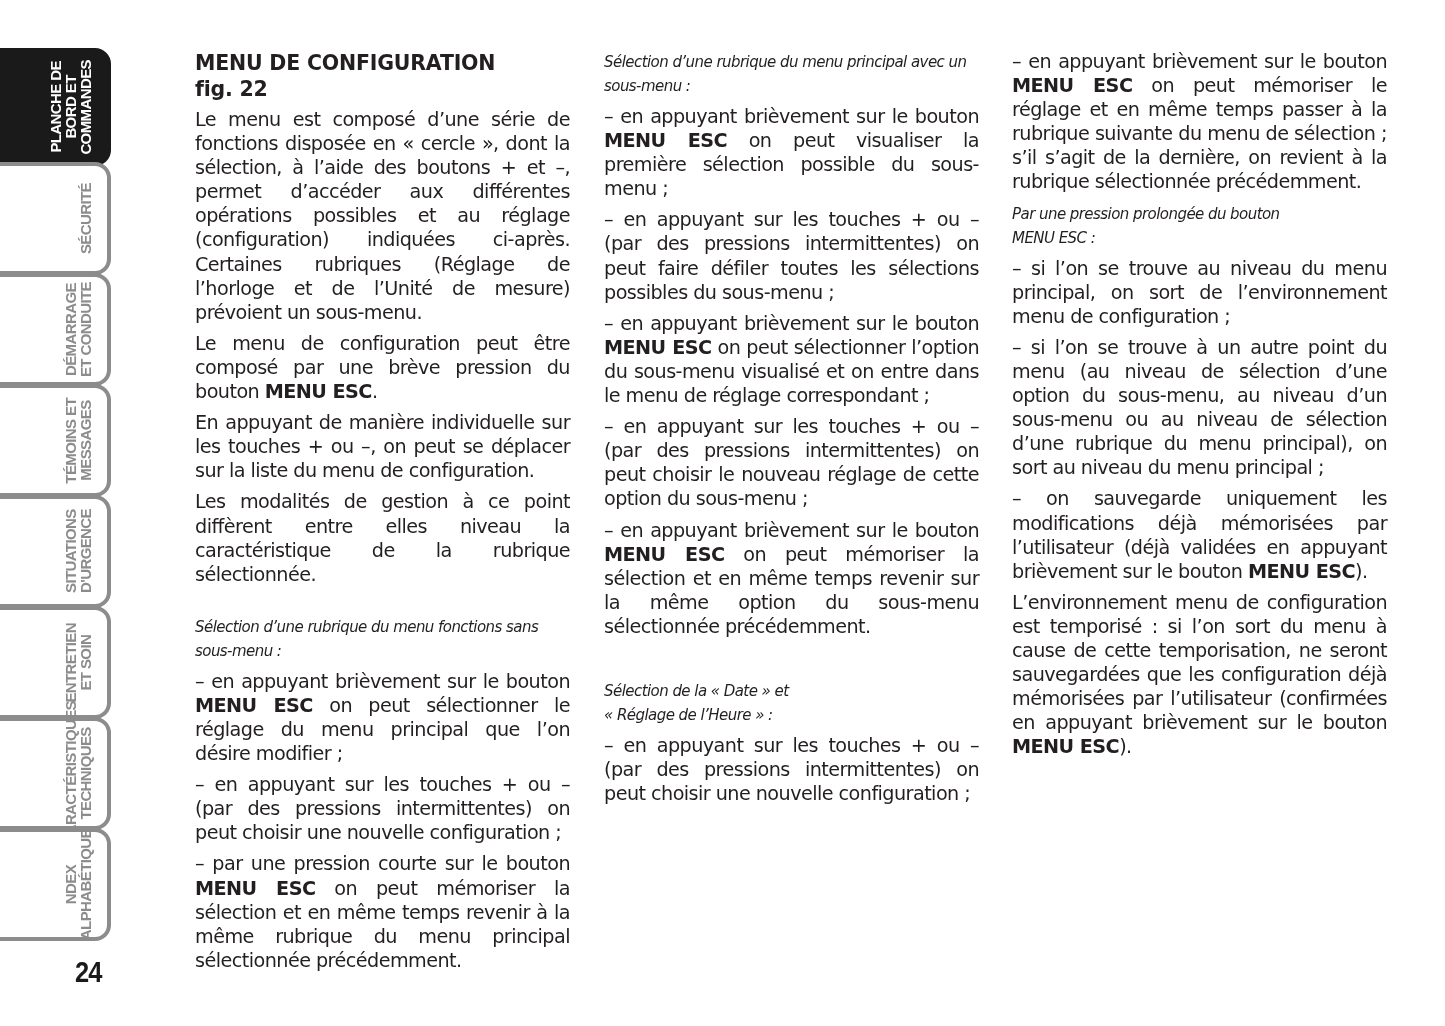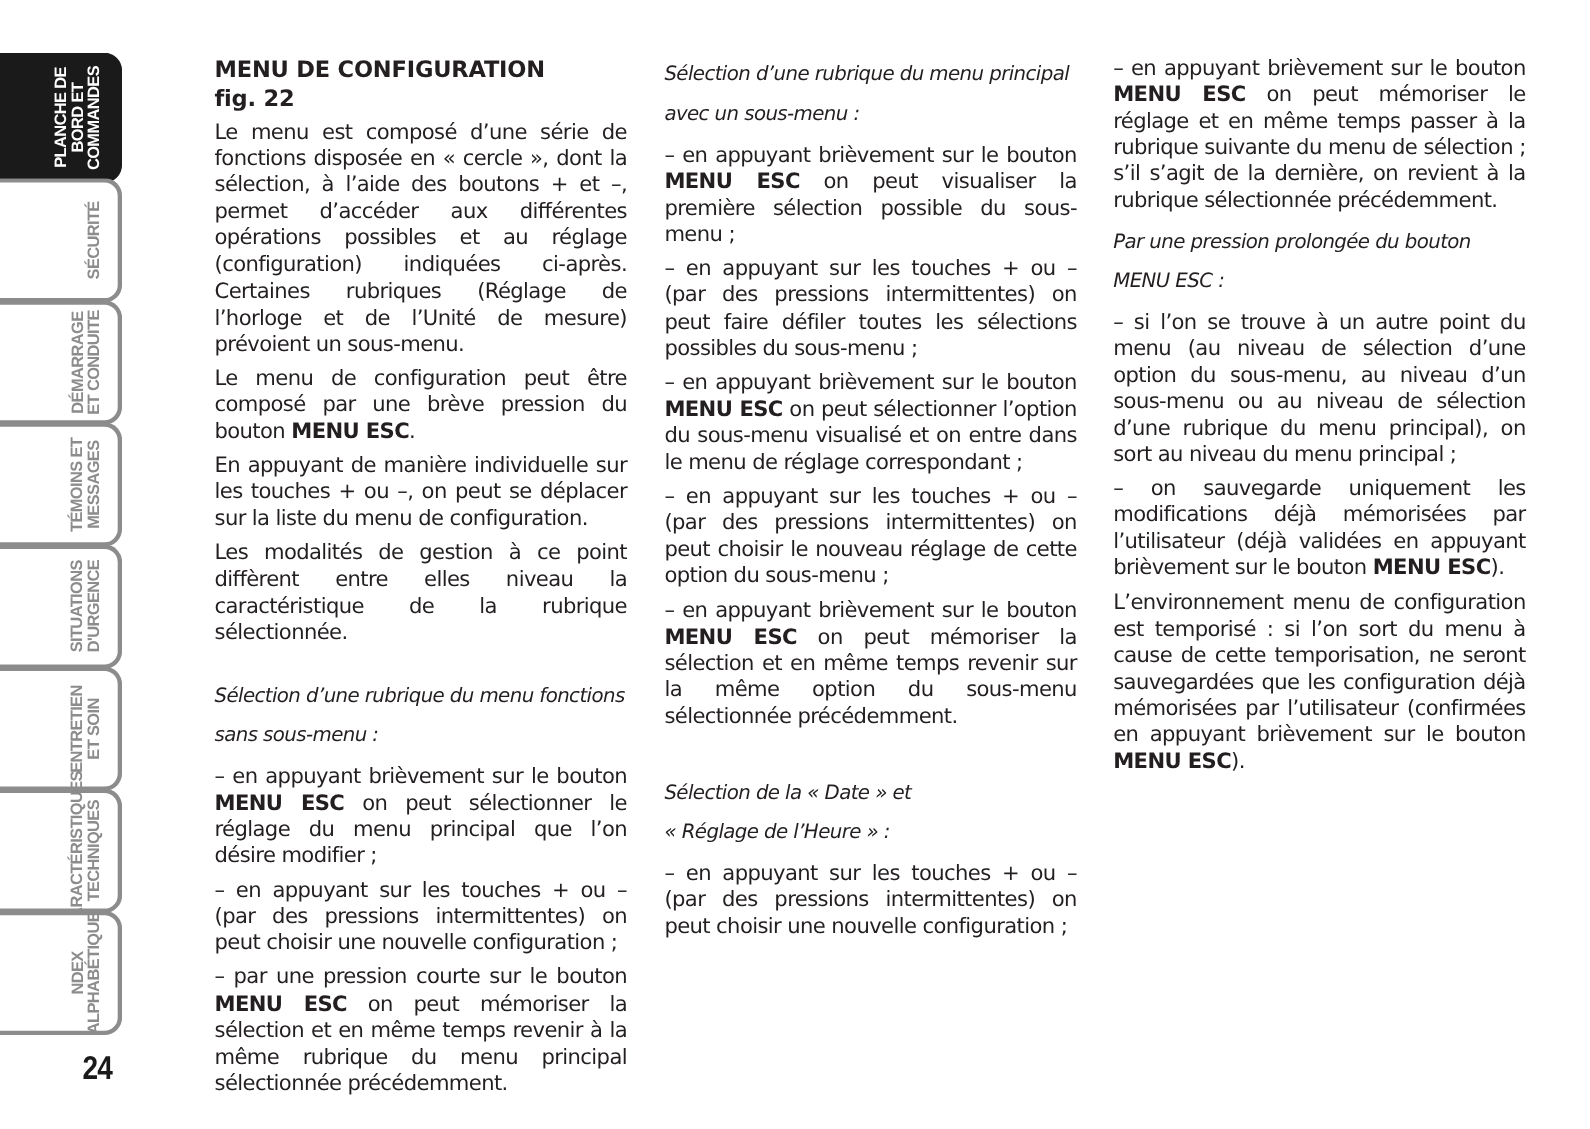--- a/index.html
+++ b/index.html
@@ -43,21 +43,21 @@
     .col1 { left: 147px; }
     .col2 { left: 556px; }
     .col3 { left: 964px; }
     .col p { margin: 0 0 7px 0; text-align: justify; }
     .col p.gap { margin-top: 28px; }
     .col p.gap-lg { margin-top: 30px; }
     .heading {
       font-weight: bold; font-size: 20.5px; line-height: 26px;
       margin: 0 0 6px 0; letter-spacing: -0.2px;
     }
-    .italic { font-style: italic; font-size: 18px; line-height: 36px; text-align: left !important; }
+    .italic { font-style: italic; font-size: 15px; line-height: 24px; text-align: left !important; }
     b, .strong { font-weight: bold; }
   </style>
 </head>
 <body>
 
 <div class="tabs">
   <div class="tab active" style="top:0px;height:118px;">
     <span class="tab-label">PLANCHE DE
 BORD ET
 COMMANDES</span>
@@ -114,16 +114,17 @@
   <p><span>– en appuyant brièvement sur le bouton </span><b>MENU ESC</b><span> on peut sélectionner l’option du sous-menu visualisé et on entre dans le menu de réglage correspondant ;</span></p>
   <p>– en appuyant sur les touches + ou – (par des pressions intermittentes) on peut choisir le nouveau réglage de cette option du sous-menu ;</p>
   <p><span>– en appuyant brièvement sur le bouton </span><b>MENU ESC</b><span> on peut mémoriser la sélection et en même temps revenir sur la même option du sous-menu sélectionnée précédemment.</span></p>
   <p class="italic gap-lg" style="margin-top:40px;"><span>Sélection de la « Date » et</span><br><span>« Réglage de l’Heure » :</span></p>
   <p>– en appuyant sur les touches + ou – (par des pressions intermittentes) on peut choisir une nouvelle configuration ;</p>
 </div>
 
 <div class="col col3">
   <p><span>– en appuyant brièvement sur le bouton </span><b>MENU ESC</b><span> on peut mémoriser le réglage et en même temps passer à la rubrique suivante du menu de sélection ; s’il s’agit de la dernière, on revient à la rubrique sélectionnée précédemment.</span></p>
   <p class="italic"><span>Par une pression prolongée du bouton</span><br><span>MENU ESC :</span></p>
+  <p>– si l’on se trouve au niveau du menu principal, on sort de l’environnement menu de configuration ;</p>
   <p>– si l’on se trouve à un autre point du menu (au niveau de sélection d’une option du sous-menu, au niveau d’un sous-menu ou au niveau de sélection d’une rubrique du menu principal), on sort au niveau du menu principal ;</p>
   <p><span>– on sauvegarde uniquement les modifications déjà mémorisées par l’utilisateur (déjà validées en appuyant brièvement sur le bouton </span><b>MENU ESC</b><span>).</span></p>
   <p><span>L’environnement menu de configuration est temporisé : si l’on sort du menu à cause de cette temporisation, ne seront sauvegardées que les configuration déjà mémorisées par l’utilisateur (confirmées en appuyant brièvement sur le bouton </span><b>MENU ESC</b><span>).</span></p>
 </div>
 
 </body></html>

